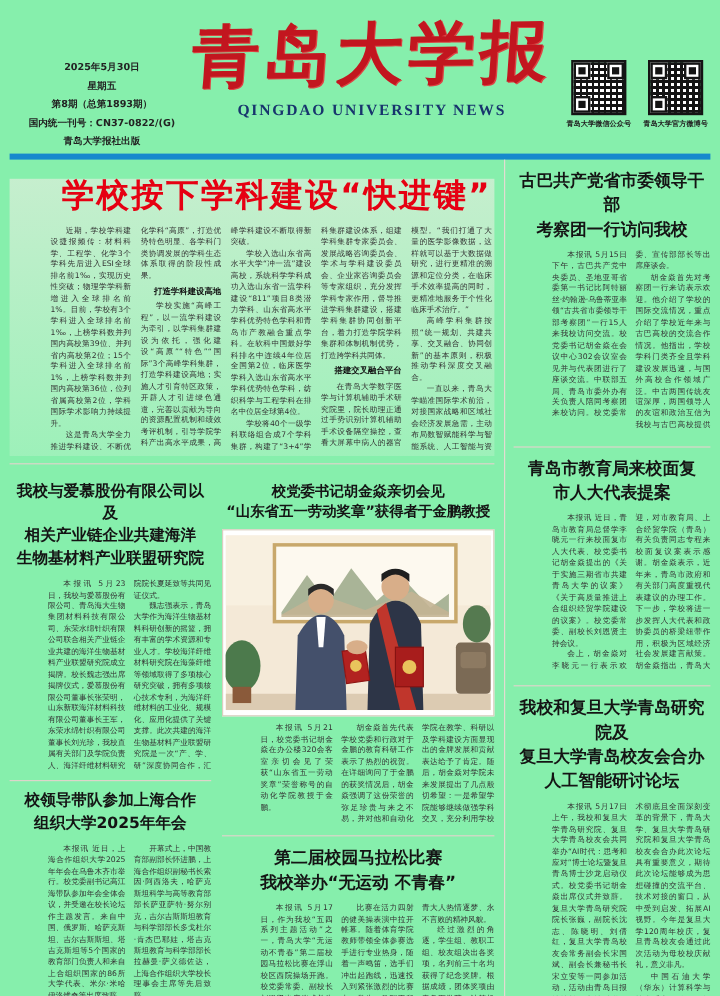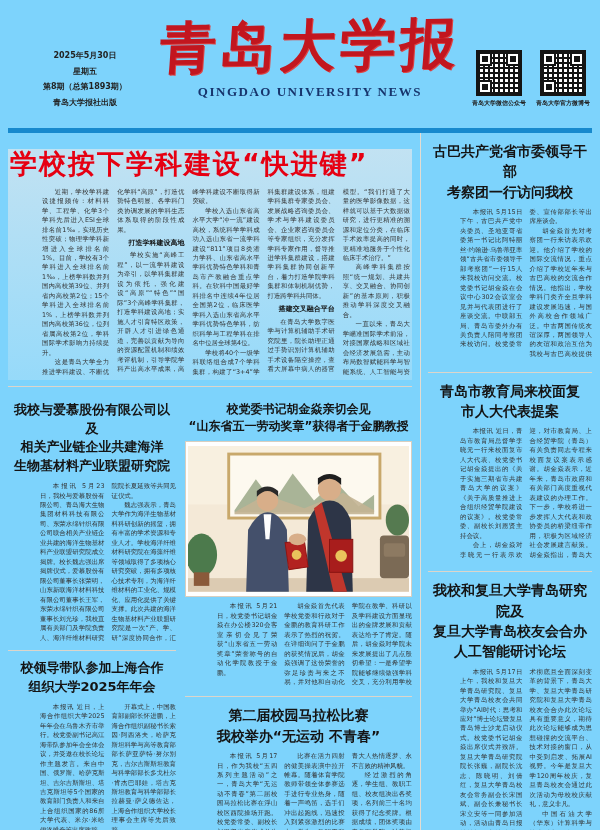--- a/index.html
+++ b/index.html
@@ -1,17 +1,17 @@
 <!DOCTYPE html>
 <html><head>
 <meta charset="utf-8">
 <style>
   html,body{margin:0;padding:0;}
   body{background:#e8e6e2;font-family:"DejaVu Sans",sans-serif;}
-  .page{position:relative;width:600px;height:830px;margin:0 auto;background:#7dd3fc;overflow:hidden;
+  .page{position:relative;width:600px;height:830px;margin:0 auto;background:#86efac;overflow:hidden;
         box-shadow:0 0 6px rgba(0,0,0,.25);}
   
   .masthead{display:flex;align-items:flex-start;padding:10px 10px 0 10px;height:112px;}
   .date-block{width:152px;padding-top:38px;text-align:center;font-size:8px;line-height:1.95;color:#222;font-weight:bold;}
   .title-block{flex:1;text-align:center;}
   .cn-title{font-family:"DejaVu Serif",serif;font-weight:bold;color:#c2161f;font-size:56px;line-height:1.28;
             letter-spacing:4px;transform:skewX(-5deg) rotate(-1deg);text-shadow:1px 1px 0 #d44; white-space:nowrap;}
   .en-title{font-family:"Liberation Serif",serif;font-weight:bold;color:#17356d;font-size:13px;letter-spacing:1.5px;margin-top:2px;}
   .qr-block{width:132px;display:flex;gap:10px;justify-content:flex-end;padding-top:40px;}
   .qr-unit{text-align:center;}
@@ -22,21 +22,21 @@
   .qr i::after{content:"";position:absolute;inset:2px;background:#141414;}
   .qr .tl{top:0;left:0;} .qr .tr{top:0;right:0;} .qr .bl{bottom:0;left:0;}
   .qr-label{font-size:6px;font-weight:bold;color:#222;margin-top:3px;white-space:nowrap;}
   .blue-bar{height:5px;background:#1789cd;margin:6px 8px 0 8px;}
   
   .content{display:flex;gap:8px;padding:0 8px;}
   .main-col{width:404px;}
   .right-rail{flex:1;border-left:1px solid #e3dcd2;padding-left:7px;}
   .hdiv{border:none;border-top:1px solid #ddd5ca;margin:6px 0;}
   
-  .main-headline{margin:16px 0 9px 0;text-align:left;color:#e60012;font-size:27px;font-weight:900;
+  .main-headline{margin:16px 0 9px 0;text-align:right;color:#e60012;font-size:27px;font-weight:900;
                  letter-spacing:2px;line-height:1.1;}
   .art-headline{margin:8px 0 6px 0;text-align:center;color:#141414;font-weight:900;line-height:1.45;}
   .hl-14{font-size:14px;text-align:center;} .hl-13{font-size:13px;} .hl-12{font-size:12px;}
   
   .body{overflow:hidden;column-fill:auto;font-size:6.4px;line-height:1.48;color:#333;text-align:justify;margin-left:32px;}
   .para{margin:0;text-indent:2em;}
   .subhead{margin:3px 0;text-indent:0;text-align:right;font-weight:bold;color:#111;font-size:7px;}
   .top-story{background:linear-gradient(180deg,rgba(250,238,234,.55),rgba(252,246,240,.2));padding:0 2px;}
   .top-body{height:192px;column-count:5;column-gap:8px;}
   .cols2{column-count:2;column-gap:7px;}
@@ -53,20 +53,21 @@
 </head>
 <body>
 
 <div class="page">
 
   <div class="masthead">
     <div class="date-block">
       <div>2025年5月30日</div>
       <div>星期五</div>
       <div>第8期（总第1893期）</div>
+      <div>国内统一刊号：CN37-0822/(G)</div>
       <div>青岛大学报社出版</div>
     </div>
     <div class="title-block">
       <div class="cn-title">青岛大学报</div>
       <div class="en-title">QINGDAO UNIVERSITY NEWS</div>
     </div>
     <div class="qr-block">
       <div class="qr-unit">
         <div class="qr">
             <i class="tl"></i>

